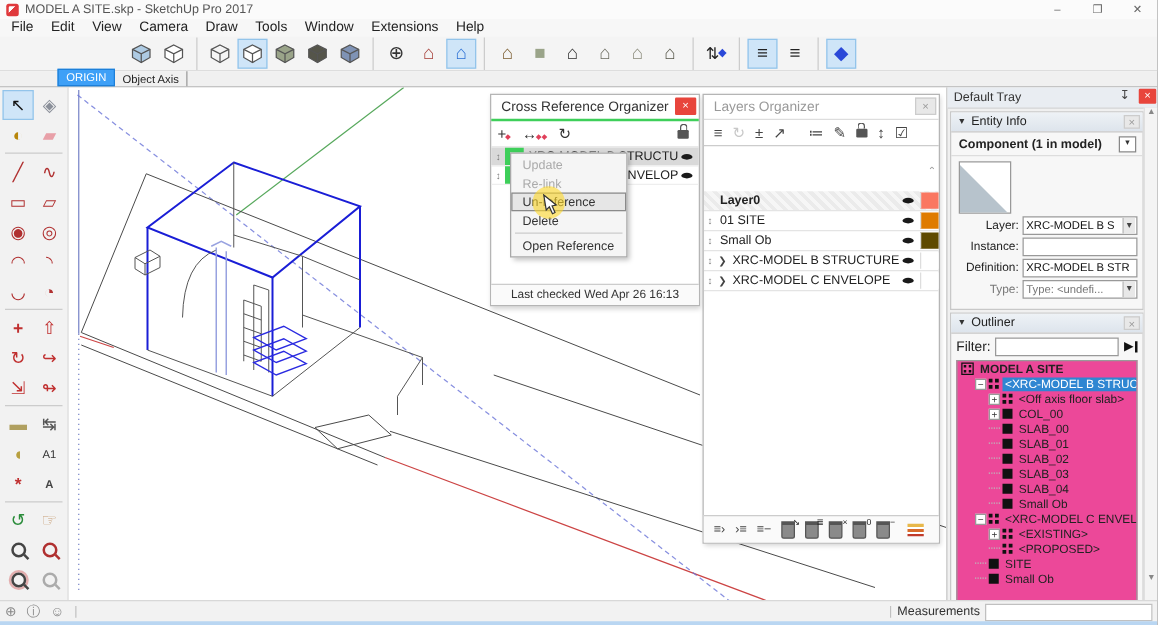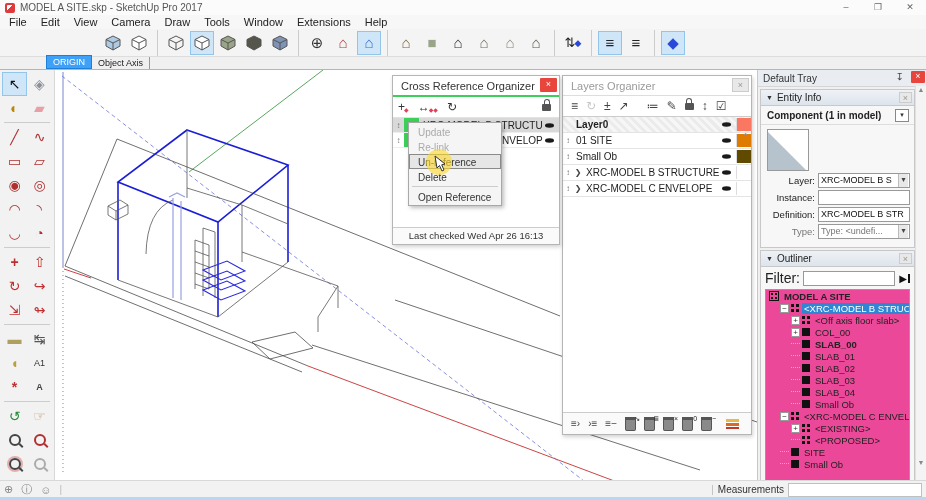--- a/index.html
+++ b/index.html
@@ -85,21 +85,21 @@
   #layers{left:562px;top:75px;width:190px;height:360px;z-index:25;display:flex;flex-direction:column;}
   .lay-tools{height:20px;display:flex;align-items:center;padding:0 4px;border-bottom:1px solid #ccc;border-top:1px solid #ddd;}
   .ltool{margin:0 4px;font-size:12px;color:#444;line-height:1;display:flex;align-items:center;}
   .ltool.dis{color:#c8c8c8;}
   .lay-body{flex:1;position:relative;overflow:hidden;}
   .lrow{height:15px;display:flex;align-items:center;border-bottom:1px solid #e4e4e4;font-size:10px;}
   .lrow .xhandle{width:10px;}
   .lrow .exp-arrow{width:10px;font-size:8px;color:#444;text-align:center;}
   .lrow .lname{flex:1;padding-left:3px;white-space:nowrap;overflow:hidden;}
   .lrow.current .lname{font-weight:bold;}
-  .lrow.current{background:repeating-linear-gradient(45deg,#f6f6f6 0 3px,#ebebeb 3px 6px);}
+  .lrow.current{background:repeating-linear-gradient(45deg,#f6f6f6 0 3px,#ebebeb 3px 6px);margin-top:36px;}
   .swatch{width:14px;height:13px;flex:none;border-left:1px solid #ddd;}
   .lay-scroll{position:absolute;right:0;top:15px;width:11px;height:30px;color:#999;font-size:8px;text-align:center;}
   .lay-bottom{height:21px;border-top:1px solid #ccc;display:flex;align-items:center;padding:0 4px;background:#fafafa;}
   .lbtool{margin:0 4px;font-size:10px;color:#444;display:flex;align-items:flex-start;line-height:1;}
   .trash{width:9px;height:10px;border:1px solid #555;border-top:3px solid #555;border-radius:0 0 2px 2px;background:#8a8a8a;position:relative;}
   .trash .badge{position:absolute;right:-5px;top:-5px;font-size:7px;color:#222;}
   .stack3{width:13px;height:10px;background:linear-gradient(#e8b84a 0 3px,#fff 3px 4px,#d86a2a 4px 7px,#fff 7px 8px,#c03a2a 8px 10px);margin-left:6px;}
   
   #tray{position:absolute;left:757px;top:70px;width:169px;height:410px;background:#f0f0f0;border-left:1px solid #c8c8c8;box-sizing:border-box;}
   .tray-head{height:16px;background:#e9edf2;display:flex;align-items:center;padding-left:5px;font-size:10px;color:#333;position:relative;border-bottom:1px solid #d5d5d5;}
@@ -118,21 +118,21 @@
   .thumb{width:40px;height:40px;background:#fff;border:1px solid #999;position:relative;flex:none;margin:2px 2px 0 2px;}
   .thumb::after{content:"";position:absolute;left:0;bottom:0;border-left:38px solid #b7c3cc;border-top:38px solid transparent;}
   .fields{flex:1;}
   .frow{display:flex;align-items:center;margin:2px 0;}
   .flabel{width:50px;text-align:right;font-size:9.5px;color:#222;padding-right:3px;flex:none;}
   .fctrl{flex:1;height:13px;background:#fff;border:1px solid #999;font-size:9px;color:#111;line-height:12px;padding-left:2px;overflow:hidden;white-space:nowrap;position:relative;}
   .fctrl.select::after{content:"▾";position:absolute;right:1px;top:0;font-size:8px;color:#444;background:#e8e8e8;width:9px;text-align:center;height:100%;border-left:1px solid #bbb;}
   .muted .flabel,.muted .fctrl{color:#777;}
   
   .filter-row{display:flex;align-items:center;padding:3px 4px;}
-  .filter-row .flt-label{font-size:14px;margin-right:3px;}
+  .filter-row .flt-label{font-size:11px;margin-right:3px;}
   .filter-input{flex:1;height:13px;background:#fff;border:1px solid #999;}
   .filter-go{margin-left:4px;font-size:10px;color:#111;display:flex;align-items:center;}
   .filter-go::after{content:"";width:2px;height:9px;background:#111;margin-left:1px;}
   .tree{margin:0 4px 4px 4px;background:#ec4899;border:1px solid #999;height:214px;overflow:hidden;position:relative;}
   .trow{height:12px;display:flex;align-items:center;font-size:9.5px;white-space:nowrap;}
   .trow .exp{width:9px;height:9px;border:1px solid #999;background:#fff;font-size:8px;line-height:7px;text-align:center;color:#333;flex:none;box-sizing:border-box;margin-right:2px;}
   .trow .spacer{width:9px;flex:none;border-top:1px dotted #bbb;height:1px;margin-right:2px;}
   .ic{flex:none;margin-right:3px;}
   .ic-group{width:8px;height:8px;background:#111;}
   .ic-comp{width:8px;height:8px;position:relative;}
@@ -702,21 +702,21 @@
             <div class="trow" style="padding-left: 25px;">
               <span class="exp">+</span>
               <span class="ic ic-comp"></span>
               <span class="tlabel">&lt;Off axis floor slab&gt;</span>
             </div>
             <div class="trow" style="padding-left: 25px;">
               <span class="exp">+</span>
               <span class="ic ic-group"></span>
               <span class="tlabel">COL_00</span>
             </div>
-            <div class="trow" style="padding-left: 25px; font-weight: bold;">
+            <div class="trow" style="padding-left: 25px;">
               <span class="spacer"></span>
               <span class="ic ic-group"></span>
               <span class="tlabel">SLAB_00</span>
             </div>
             <div class="trow" style="padding-left: 25px;">
               <span class="spacer"></span>
               <span class="ic ic-group"></span>
               <span class="tlabel">SLAB_01</span>
             </div>
             <div class="trow" style="padding-left: 25px;">

